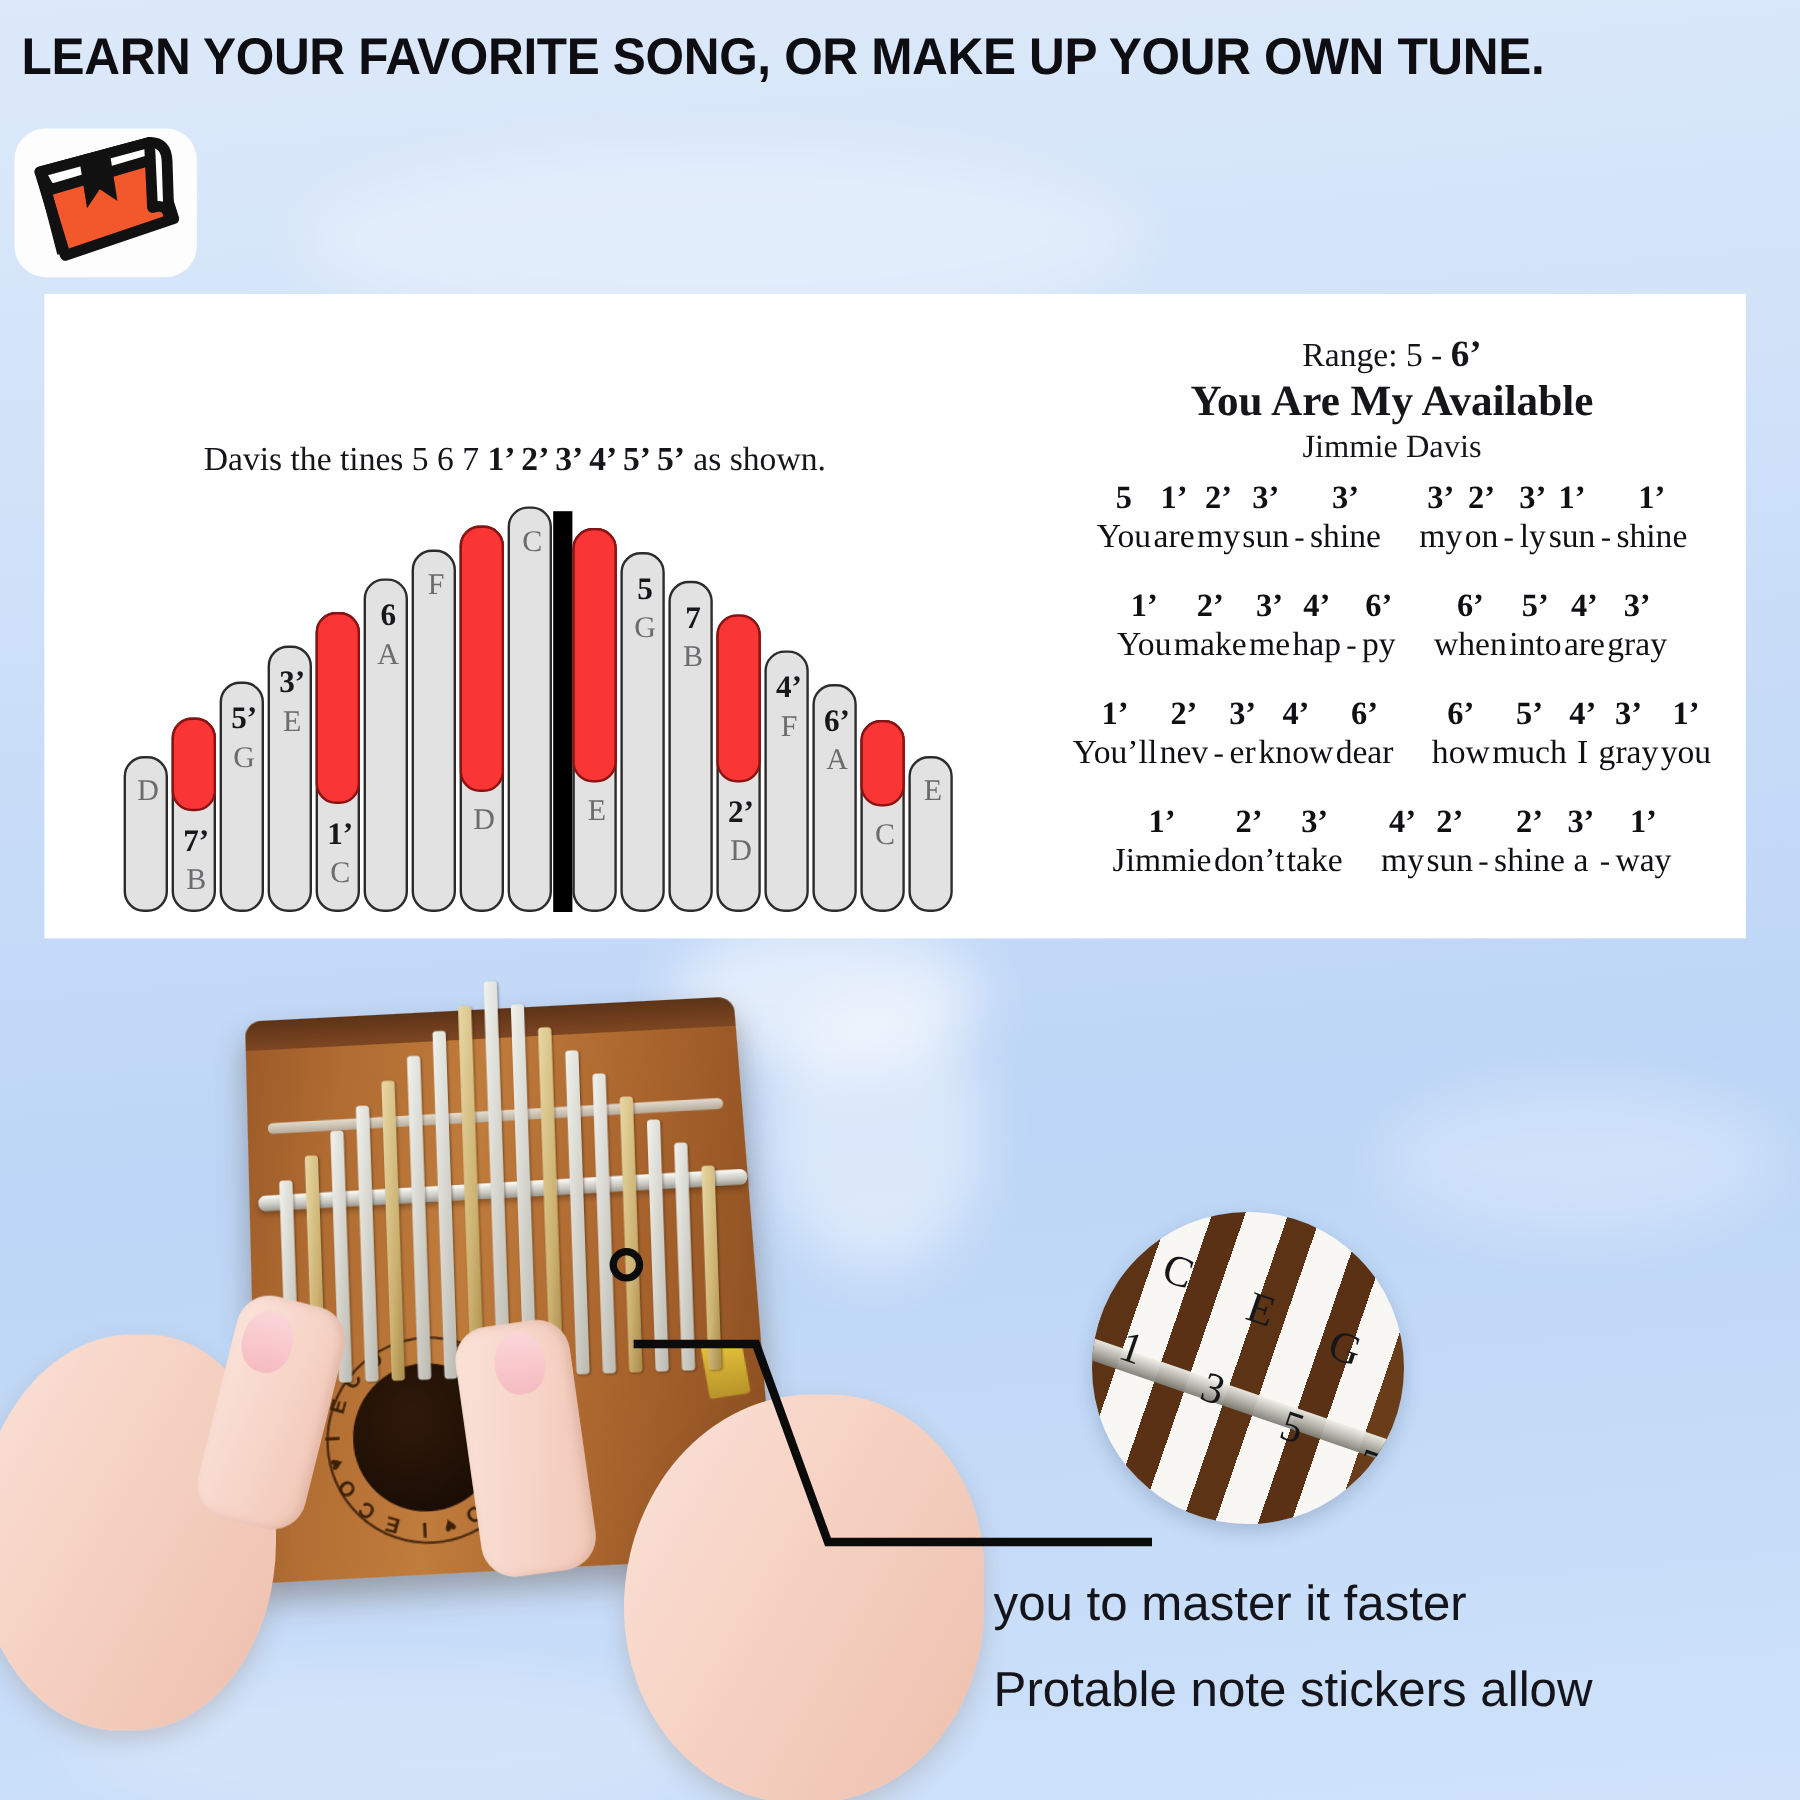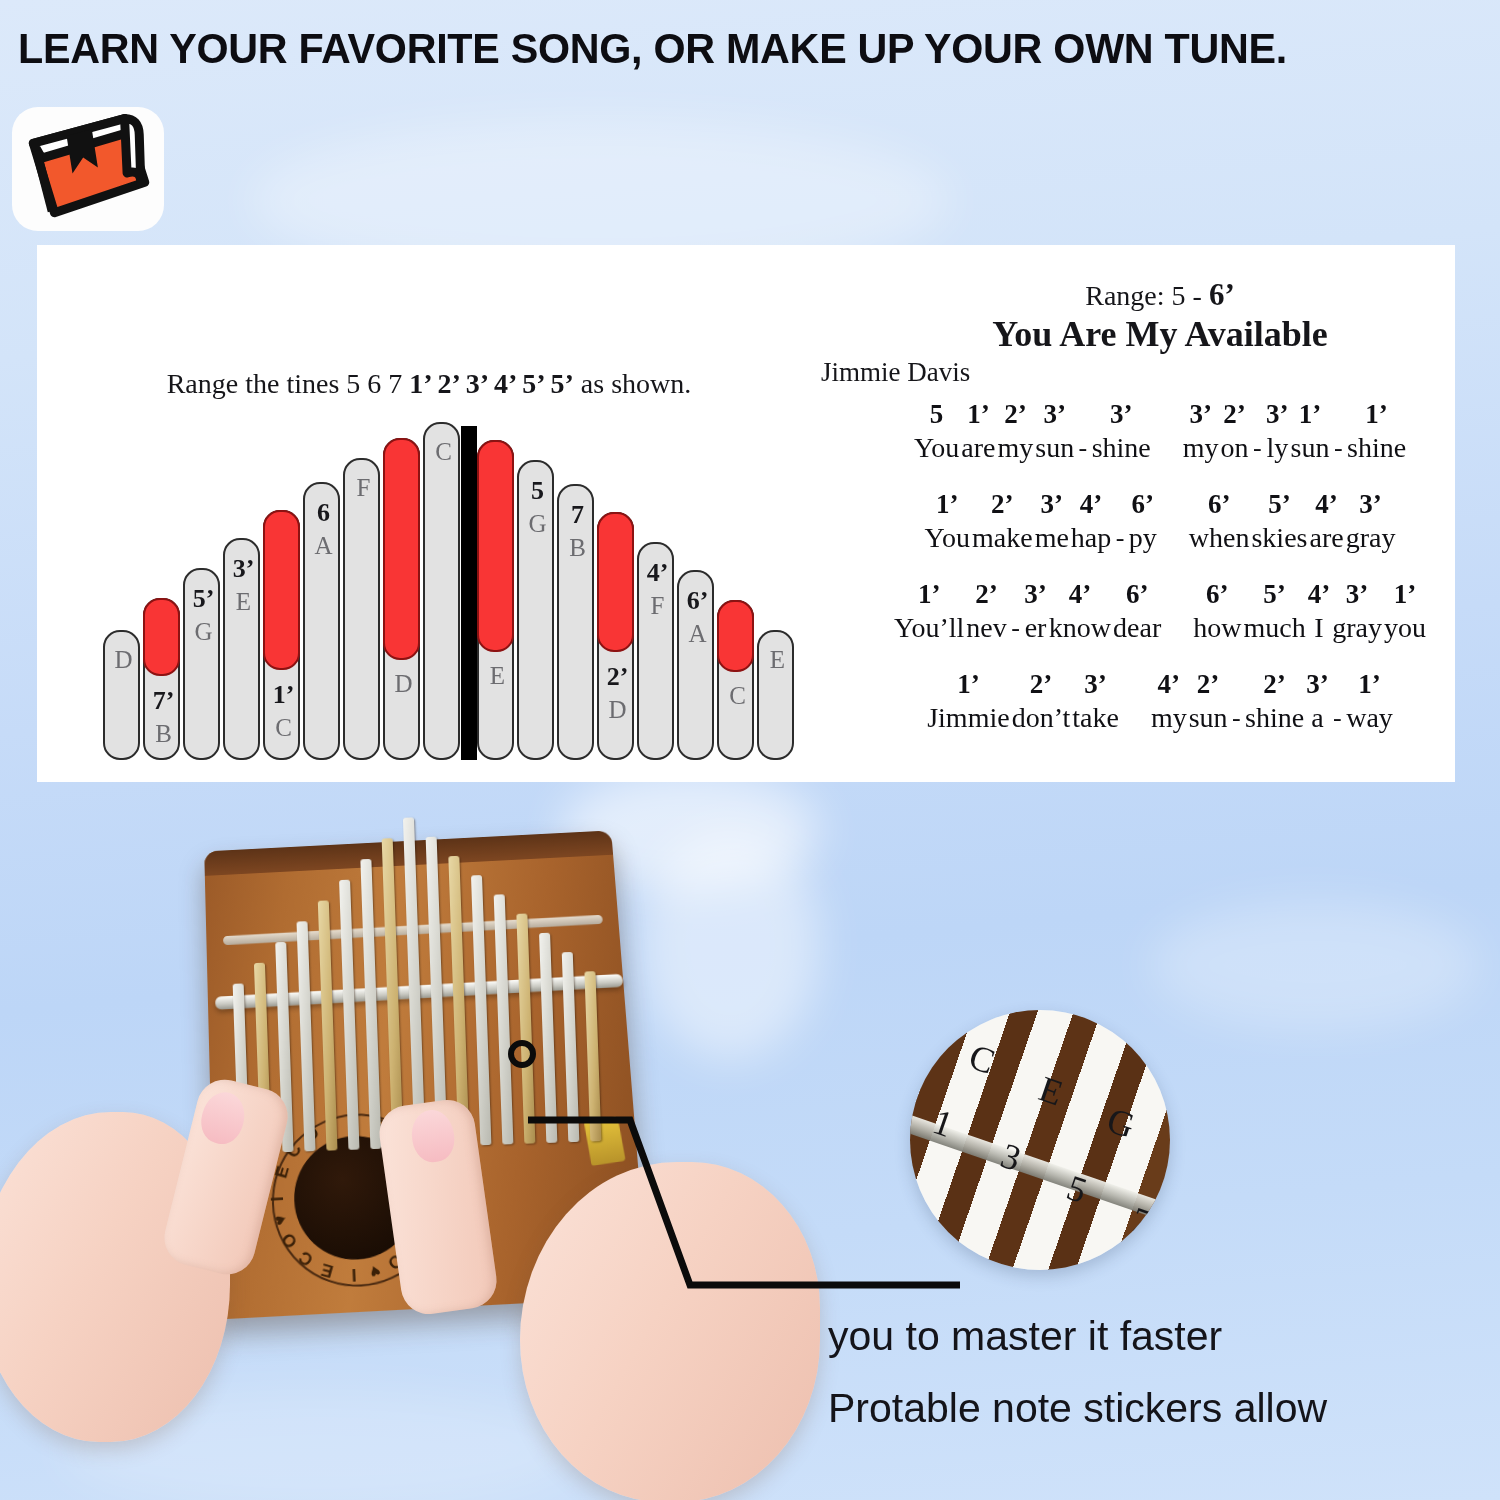--- a/index.html
+++ b/index.html
@@ -54,21 +54,21 @@
   .tine .lbl{position:absolute;left:0;width:37px;text-align:center;font-family:"Liberation Serif",serif;}
   .tine .num{font-weight:bold;font-size:26px;color:#18181c;}
   .tine .let{font-size:25px;color:#6c6c70;}
   .gapbar{position:absolute;width:16px;background:#000;bottom:0;}
 
   
   .song{position:absolute;left:784px;top:0;width:678px;height:537px;}
   .range{position:absolute;left:0;top:32px;width:678px;text-align:center;font-size:28px;}
   .range b{font-weight:bold;font-size:31px;}
   .song-title{position:absolute;left:0;top:68px;width:678px;text-align:center;font-size:36px;font-weight:bold;}
-  .song-author{position:absolute;left:0;top:112px;width:678px;font-size:27px;}
+  .song-author{position:absolute;left:0;top:112px;width:678px;text-align:center;font-size:27px;}
 
   .stanza{position:absolute;left:0;width:678px;display:flex;justify-content:center;align-items:flex-start;}
   .phrase{display:flex;}
   .gap{width:30px;}
   .cell{display:flex;flex-direction:column;align-items:center;padding:0 1px;}
   .cell .note{font-family:"Liberation Serif",serif;font-weight:bold;font-size:27px;color:#101014;height:34px;line-height:34px;}
   .cell .syl{font-family:"Liberation Serif",serif;font-size:28px;color:#101014;line-height:34px;white-space:nowrap;}
   .cell.dash .note{visibility:hidden;}
   .cell.dash .syl{font-size:26px;padding:0 2px;}
 
@@ -147,21 +147,21 @@
   </svg>
 </div>
 
 <div class="sub">
 </div>
 
 <div class="card">
 
 
   <div class="serif diagram-sub">
-    <span>Range the tines</span>
+    <span>Davis the tines</span>
     <span>5 6 7</span>
     <b>1’ 2’ 3’ 4’ 5’ 5’</b>
     <span>as shown.</span>
   </div>
 
   <div class="tines" id="tine-row">
       <div class="tine" style="left: 6px; height: 130px;">
         <div class="lbl let" style="top: 14px;">D</div>
       </div>
       <div class="tine" style="left: 46px; height: 162px;">
@@ -328,21 +328,21 @@
             </div>
           </div>
           <div class="gap"></div>
           <div class="phrase">
             <div class="cell">
               <div class="note">6’</div>
               <div class="syl">when</div>
             </div>
             <div class="cell">
               <div class="note">5’</div>
-              <div class="syl">skies</div>
+              <div class="syl">into</div>
             </div>
             <div class="cell">
               <div class="note">4’</div>
               <div class="syl">are</div>
             </div>
             <div class="cell">
               <div class="note">3’</div>
               <div class="syl">gray</div>
             </div>
           </div>

